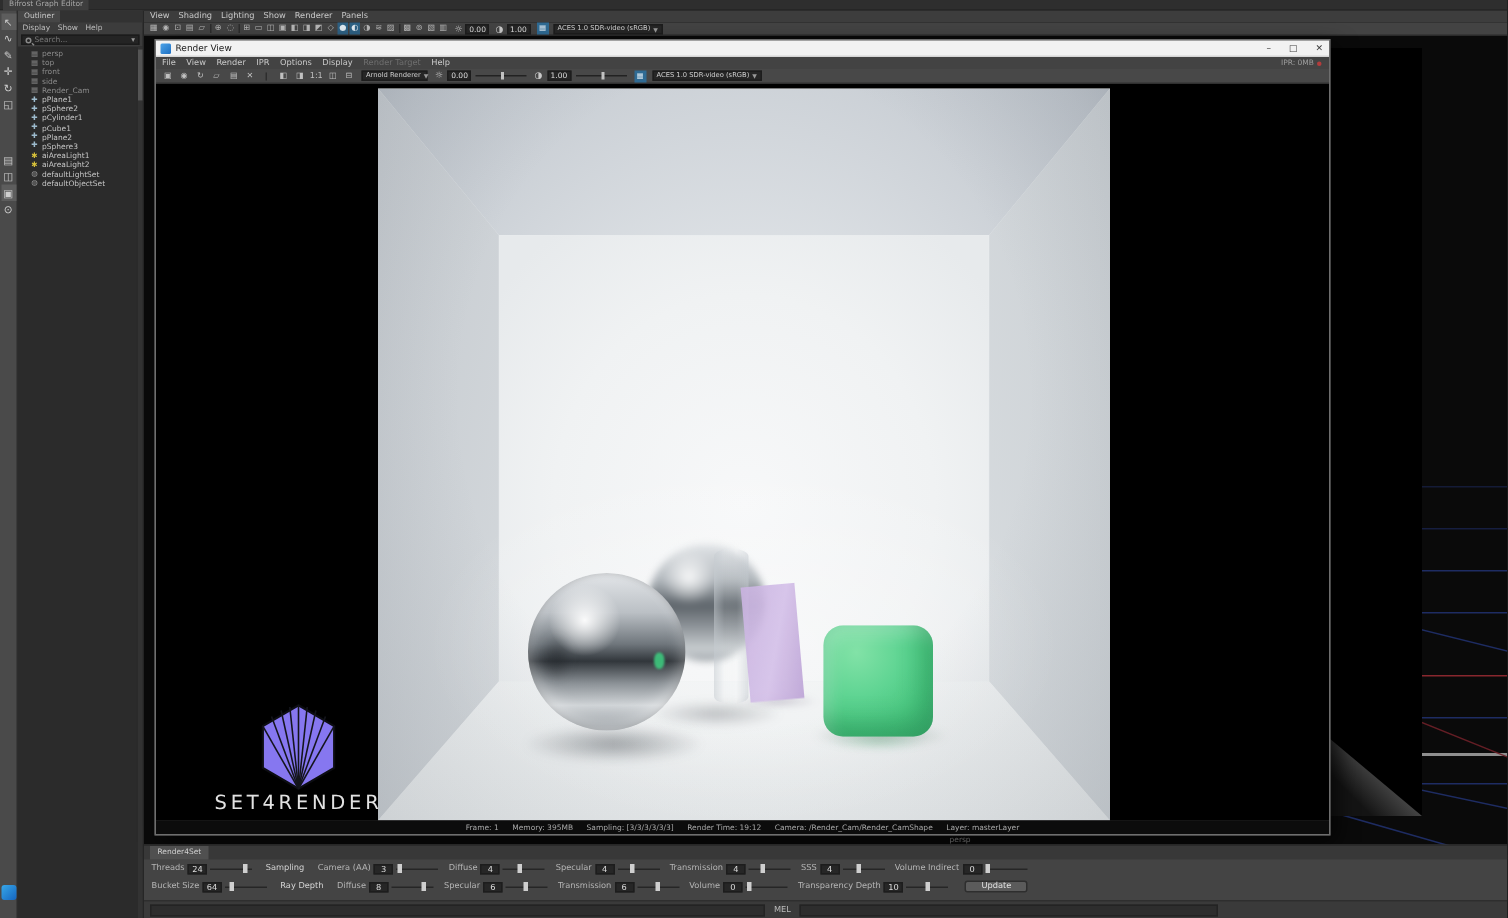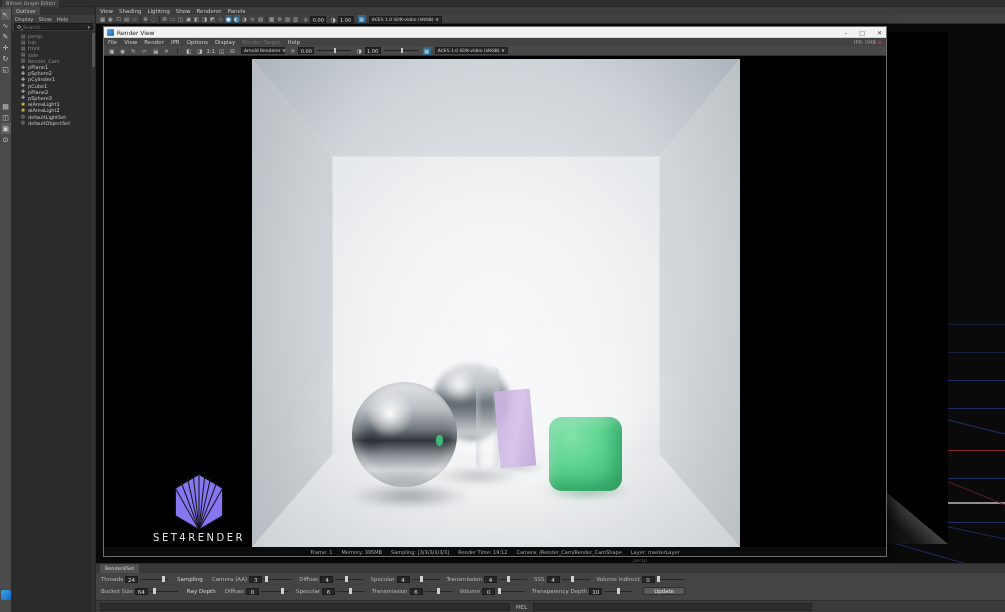--- a/index.html
+++ b/index.html
@@ -121,21 +121,21 @@
   .sphere-smudge{position:absolute;left:8%;top:38%;width:22px;height:32px;border-radius:50%;background:radial-gradient(ellipse,rgba(28,32,36,0.5),rgba(28,32,36,0) 70%);filter:blur(3px);}
   .green-dot{position:absolute;left:80%;top:50%;width:7px;height:11px;border-radius:45%;background:#3ec77e;filter:blur(0.6px);opacity:0.9;}
   .green-cube{position:absolute;left:297px;top:358px;width:73px;height:74px;border-radius:13px;
     background:radial-gradient(circle at 30% 24%,#82e2a7 0%,#5ed492 40%,#48c97f 70%,#3bba71 100%);
     box-shadow:inset -7px -9px 16px rgba(18,108,60,0.35),inset 5px 7px 10px rgba(255,255,255,0.25);}
   .cube-refl{position:absolute;left:300px;top:430px;width:66px;height:12px;border-radius:50%;background:radial-gradient(ellipse,rgba(90,200,140,0.22),rgba(90,200,140,0) 70%);filter:blur(2px);}
 
   
   .logo{position:absolute;left:36px;bottom:4px;width:118px;text-align:center;}
   .logo svg{display:block;margin:0 auto;}
-  .logo-text{font-size:10px;letter-spacing:2.5px;color:#e2e2e2;font-weight:400;margin-top:1px;white-space:nowrap;}
+  .logo-text{font-size:13px;letter-spacing:2.5px;color:#e2e2e2;font-weight:400;margin-top:1px;white-space:nowrap;}
 
   
   .bottom-panel{position:absolute;left:96px;top:563px;width:909px;height:37px;background:#444;border-top:1px solid #2b2b2b;}
   .bp-tabs{height:9px;background:#383838;display:flex;padding-left:4px;}
   .bp-tab{padding:0 5px;background:#505050;color:#d0d0d0;font-size:5px;line-height:9px;}
   .srow{display:flex;align-items:center;height:12px;padding-left:5px;gap:7px;}
   .s-item{display:flex;align-items:center;gap:2px;flex:none;}
   .s-label{font-size:5.5px;color:#b5b5b5;white-space:nowrap;}
   .s-value{width:13px;height:7px;background:#262626;border:1px solid #1d1d1d;color:#ddd;font-size:5.5px;line-height:6px;text-align:center;}
   .s-slider{position:relative;width:28px;height:6px;}

